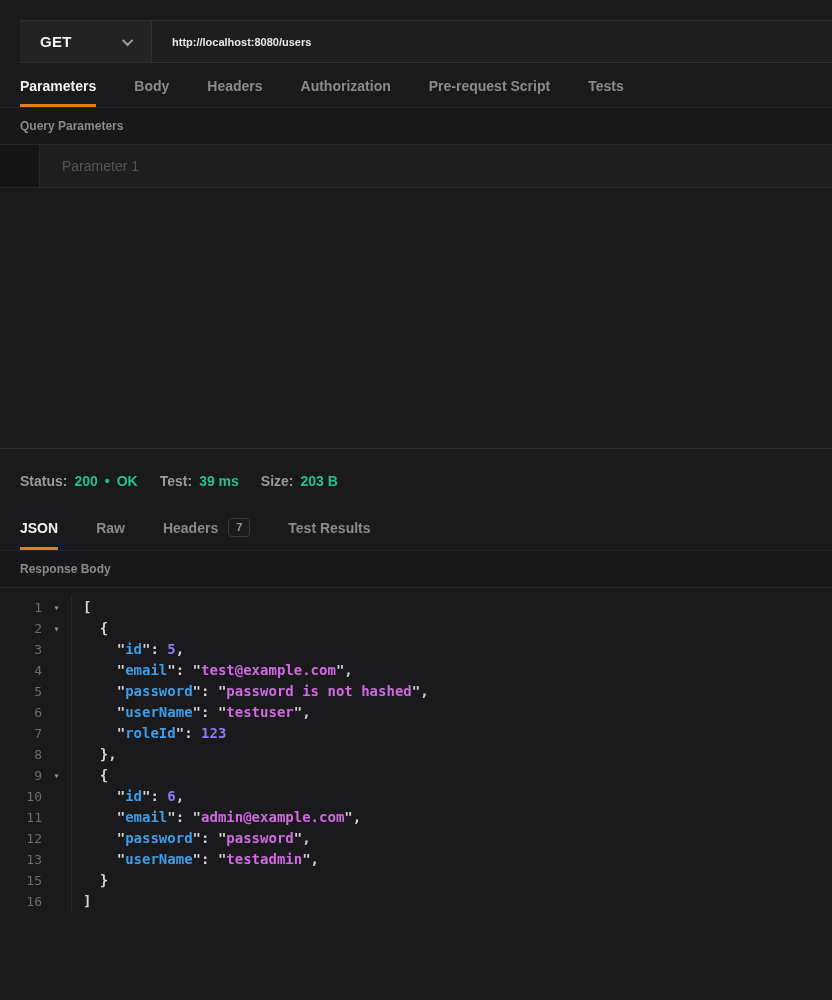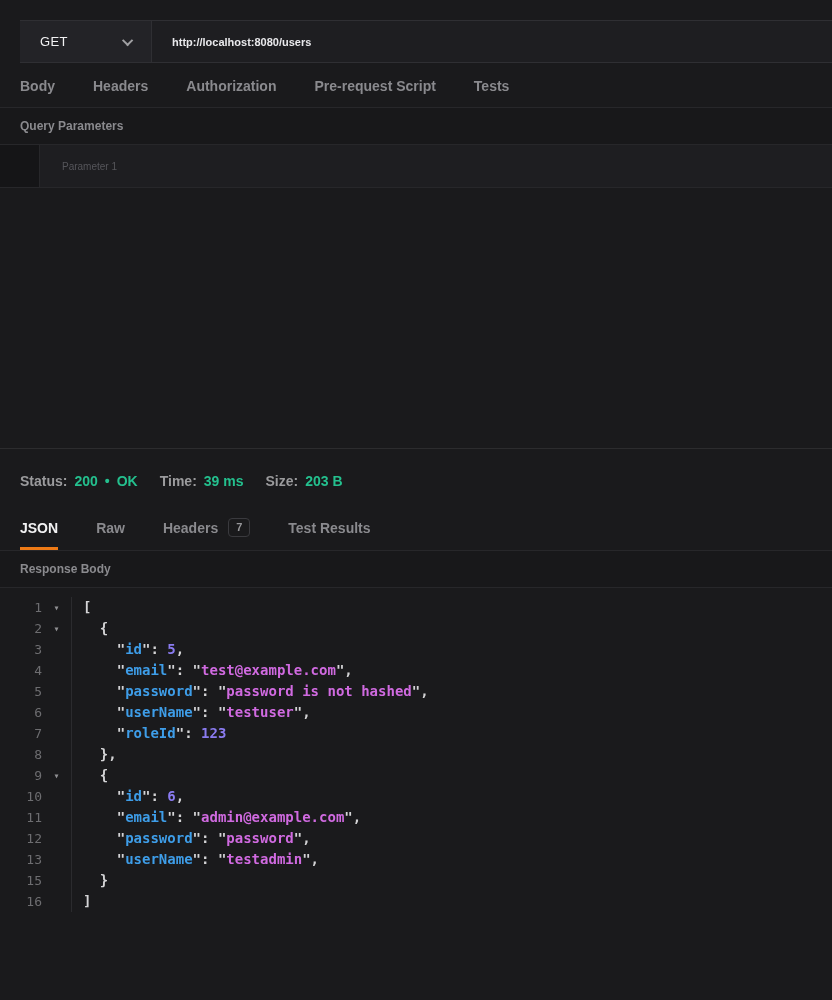--- a/index.html
+++ b/index.html
@@ -20,21 +20,21 @@
   .top-bar{
     margin:20px 0 0 20px;height:43px;display:flex;
     border-top:1px solid var(--border_strong);
     border-bottom:1px solid var(--border_strong);
   }
   .method-select{
     width:132px;background:var(--method_bg);display:flex;align-items:center;
     justify-content:space-between;padding:0 18px 0 20px;cursor:pointer;
     border-right:1px solid var(--border_strong);
   }
-  .method-label{font-size:13px;font-weight:400;color:var(--text);letter-spacing:.3px;}
+  .method-label{font-size:15px;font-weight:700;color:var(--text);letter-spacing:.3px;}
   .chev{
     width:8px;height:8px;border-left:2px solid #a0a0a3;border-bottom:2px solid #a0a0a3;
     transform:rotate(-45deg) translateY(-2px);
   }
   .url-wrap{flex:1;background:var(--surface);display:flex;align-items:center;}
   .url-input{
     width:100%;background:transparent;border:none;outline:none;color:#e9e9ec;
     font-family:"Liberation Sans",sans-serif;font-size:11px;font-weight:600;
     padding:0 10px 0 20px;
   }
@@ -54,21 +54,21 @@
   }
   
   .section-header{
     height:37px;display:flex;align-items:center;padding:0 20px;background:var(--panel);
     border-bottom:1px solid var(--border);font-size:12px;font-weight:600;color:var(--muted);
   }
   .param-row{height:43px;display:flex;border-bottom:1px solid var(--border);}
   .param-check-cell{width:40px;background:var(--surface_dark);border-right:1px solid var(--border);}
   .param-input{
     flex:1;background:var(--surface);border:none;outline:none;color:#dcdcde;
-    font-family:"Liberation Sans",sans-serif;font-size:10px;padding:0 10px 0 22px;
+    font-family:"Liberation Sans",sans-serif;font-size:14px;padding:0 10px 0 22px;
   }
   .param-input::placeholder{color:var(--dim);}
   .request-spacer{height:260px;}
   
   .response-panel{border-top:1px solid #2c2c2e;}
   .status-row{display:flex;gap:22px;padding:24px 20px 2px;font-size:14px;}
   .status-group{display:flex;gap:7px;}
   .slabel{color:#9b9b9d;font-weight:600;}
   .sval{color:var(--success);font-weight:600;}
   .response-tabs{margin-top:12px;}
@@ -91,20 +91,23 @@
     <div class="method-select">
       <span class="method-label">GET</span>
       <span class="chev"></span>
     </div>
     <div class="url-wrap">
       <input class="url-input" type="text" value="http://localhost:8080/users" style="">
     </div>
   </div>
 
   <div class="tabs">
+      <div class="tab active">
+        <span>Parameters</span>
+      </div>
       <div class="tab">
         <span>Body</span>
       </div>
       <div class="tab">
         <span>Headers</span>
       </div>
       <div class="tab">
         <span>Authorization</span>
       </div>
       <div class="tab">
@@ -127,21 +130,21 @@
 
   <div class="response-panel">
     <div class="status-row">
       <div class="status-group">
         <span class="slabel">Status:</span>
         <span class="sval">200</span>
         <span class="sval">•</span>
         <span class="sval">OK</span>
       </div>
       <div class="status-group">
-        <span class="slabel">Time:</span>
+        <span class="slabel">Test:</span>
         <span class="sval">39 ms</span>
       </div>
       <div class="status-group">
         <span class="slabel">Size:</span>
         <span class="sval">203 B</span>
       </div>
     </div>
 
     <div class="tabs response-tabs">
         <div class="tab active">

